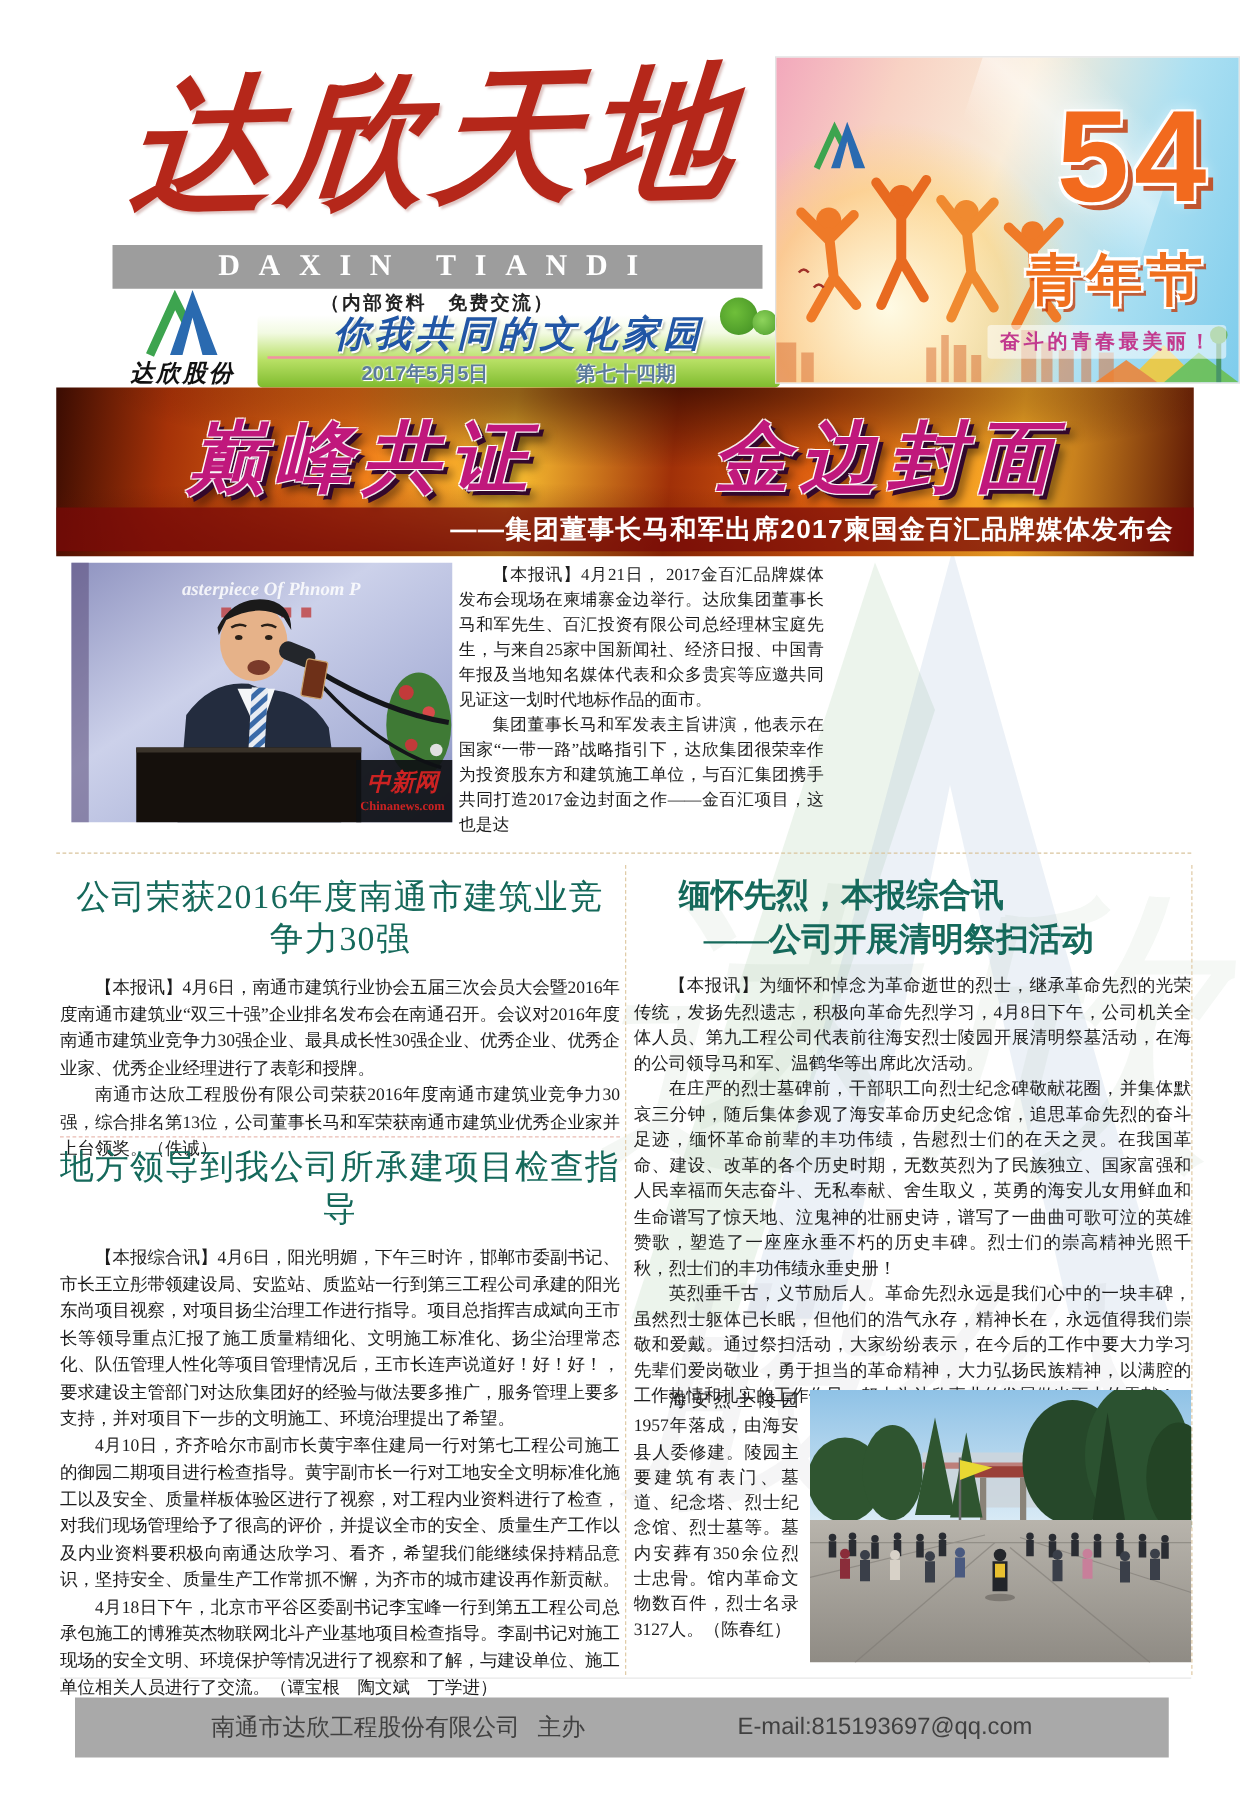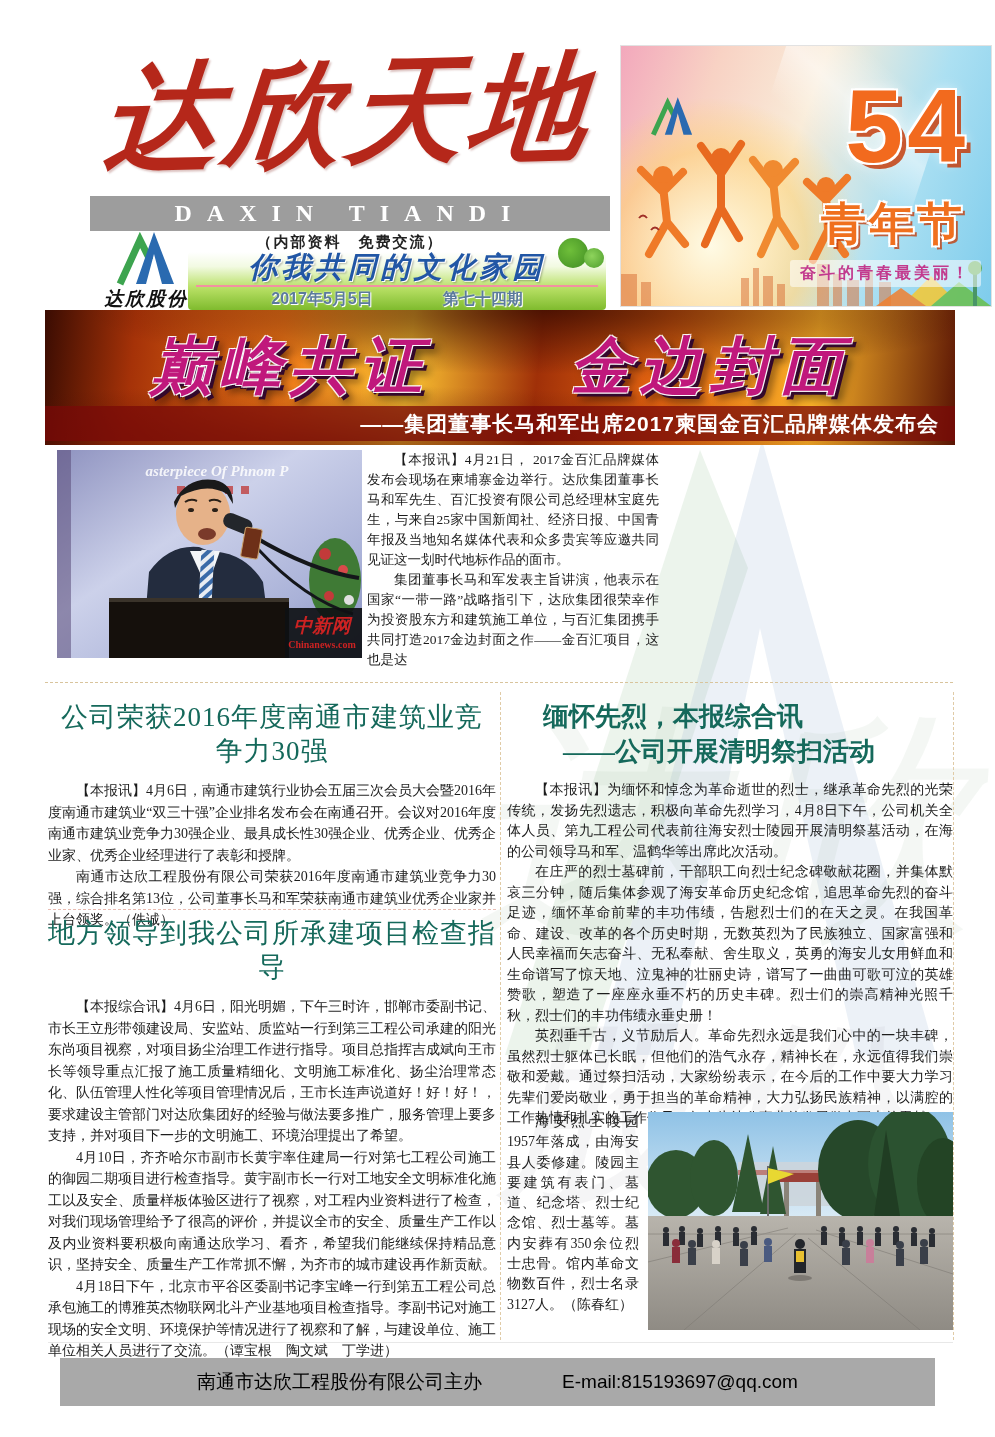--- a/index.html
+++ b/index.html
@@ -7,21 +7,21 @@
         font-family:"Liberation Serif","DejaVu Serif",serif;color:#1c1c1c;}
   .abs{position:absolute;}
   
   .mast-title{left:80px;top:38px;width:535px;height:155px;line-height:150px;text-align:center;
     font-size:116px;font-weight:bold;font-style:italic;color:#b5271a;letter-spacing:6px;
     transform:rotate(-1.5deg) skewX(-6deg);text-shadow:2px 2px 2px rgba(120,20,10,.25);}
   .mast-bar{left:90px;top:196px;width:520px;height:35px;background:#9d9d9d;color:#fff;
     text-align:center;line-height:35px;font-size:24px;font-weight:bold;letter-spacing:15px;}
   .mast-note{left:90px;top:233px;width:520px;text-align:center;font-size:15px;font-weight:bold;
     color:#222;font-family:"Liberation Sans","DejaVu Sans",sans-serif;letter-spacing:2px;}
-  .grass{left:188px;top:252px;width:418px;height:58px;
+  .grass{left:206px;top:252px;width:418px;height:58px;
     background:linear-gradient(180deg,#ffffff 0%,#f2fae2 25%,#b8e065 62%,#7fbb2e 100%);
     border-radius:4px;}
   .grass .tree1{position:absolute;right:18px;top:-14px;width:30px;height:30px;border-radius:50%;
     background:radial-gradient(circle at 40% 40%,#6fbf3a,#3f8c22);}
   .grass .tree2{position:absolute;right:2px;top:-4px;width:20px;height:20px;border-radius:50%;
     background:radial-gradient(circle at 40% 40%,#8ed45c,#4d9c2a);}
   .slogan{position:absolute;left:0;right:0;top:-4px;text-align:center;font-size:29px;font-weight:bold;
     font-style:italic;color:#2156a5;letter-spacing:4px;text-shadow:1px 1px 0 #fff,2px 2px 2px rgba(0,0,0,.25);}
   .pinkline{position:absolute;left:8px;right:8px;top:33px;height:2px;background:#f291a2;}
   .daterow{position:absolute;left:0;right:0;top:37px;display:flex;justify-content:center;gap:70px;
@@ -89,23 +89,23 @@
     line-height:36px;margin:0 0 10px 0;}
   .mem-bottom{left:507px;top:1112px;width:446px;font-size:14px;line-height:20.3px;text-align:justify;}
   .mem-bottom .photo2{float:right;width:305px;height:218px;margin-left:9px;margin-bottom:4px;}
   .mem-bottom p{margin:0;text-indent:2em;}
   
   .wm{pointer-events:none;}
   .wm-text{position:absolute;font-weight:normal;font-style:italic;}
   .wm-daxin{left:470px;top:660px;font-size:250px;color:#9ab89a;opacity:.10;letter-spacing:6px;}
   .wm-gufen{left:495px;top:980px;font-size:200px;color:#9a9aa2;opacity:.09;letter-spacing:4px;}
   
-  .footer{left:60px;top:1358px;width:875px;height:48px;background:#a9a9a9;color:#000000;
+  .footer{left:60px;top:1358px;width:875px;height:48px;background:#a9a9a9;color:#404040;
     font-family:"Liberation Sans","DejaVu Sans",sans-serif;font-size:19px;
-    display:flex;align-items:center;justify-content:center;}
+    display:flex;align-items:center;justify-content:center;gap:14px;}
   .footer .gap{width:40px;}
 </style>
 </head>
 <body>
 
 <div class="page">
 
   <svg class="abs wm" style="left:0;top:0;" width="995" height="1437" viewBox="0 0 995 1437">
     <polygon points="505,1055 700,450 748,568 588,1055" fill="#88b888" opacity="0.16"></polygon>
     <polygon points="596,1055 762,440 936,1055 856,1055 760,628 672,1055" fill="#88a8cc" opacity="0.16"></polygon>

